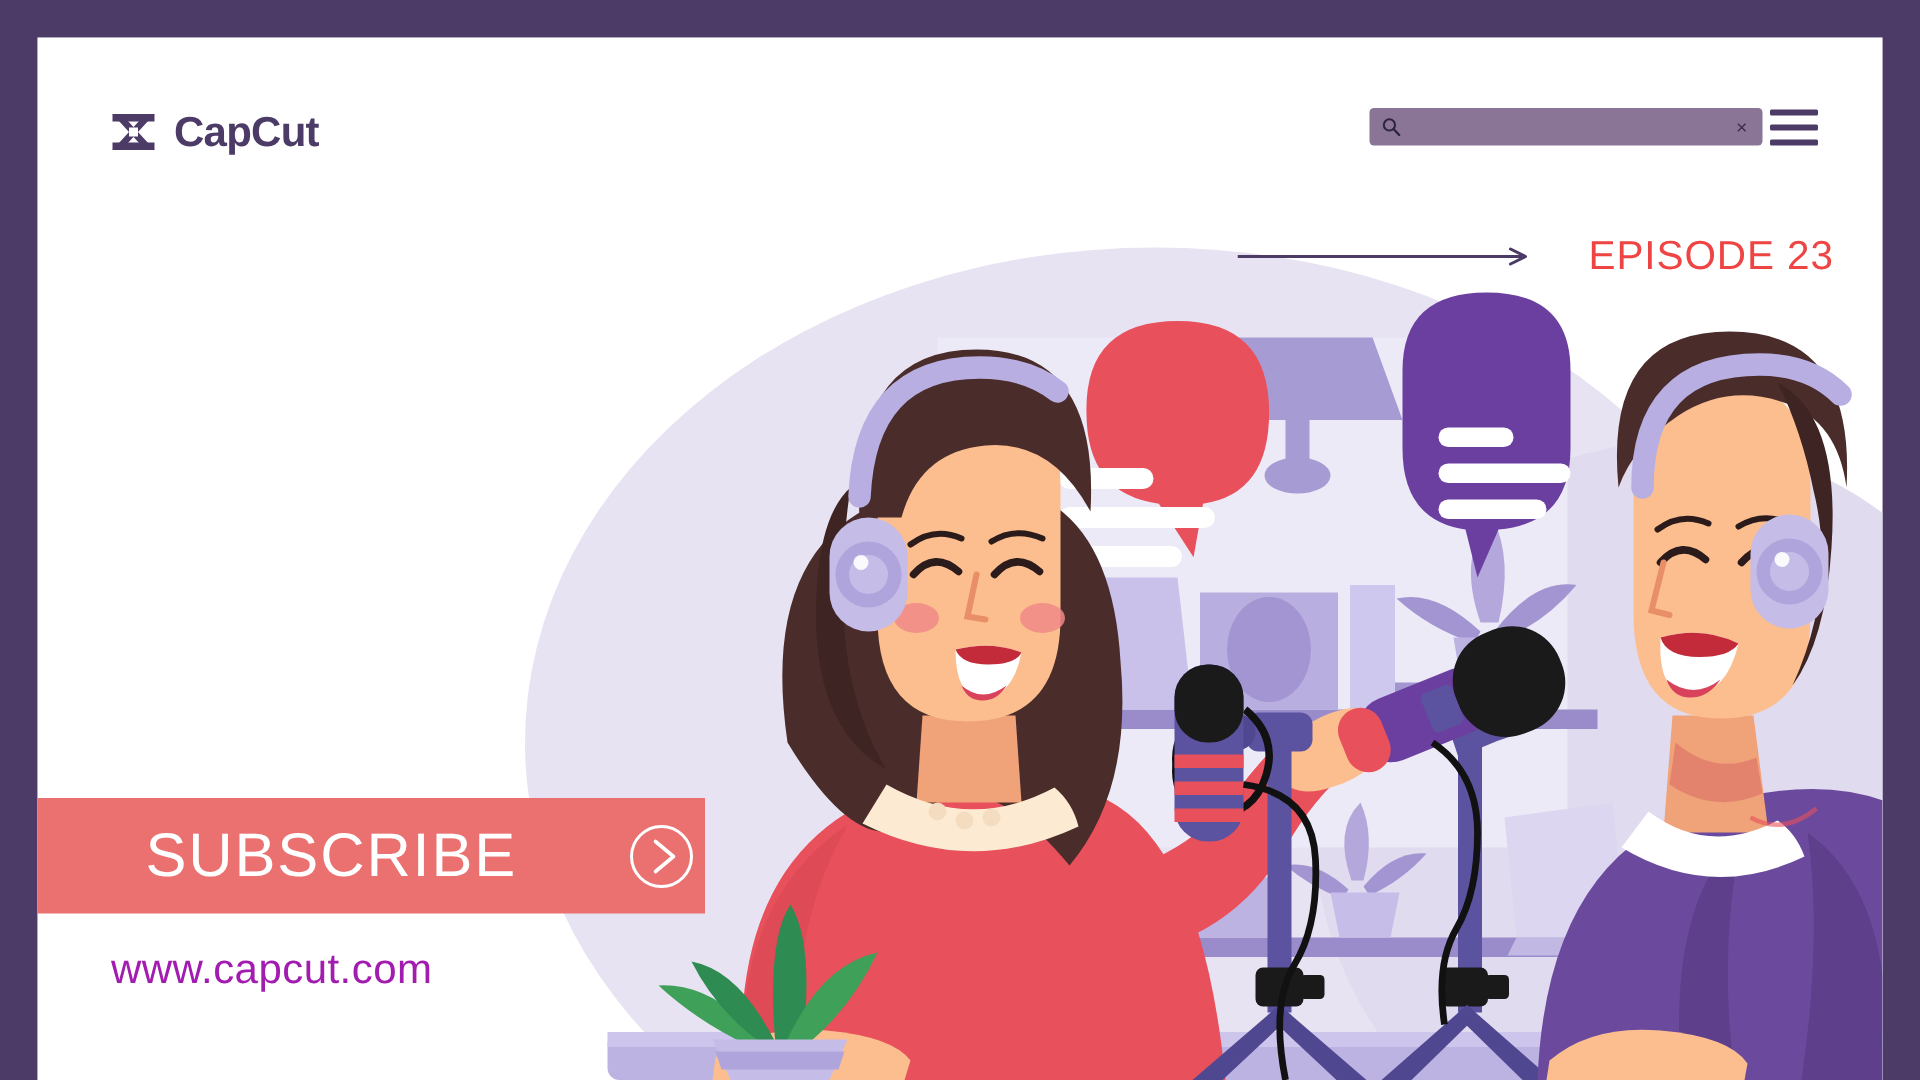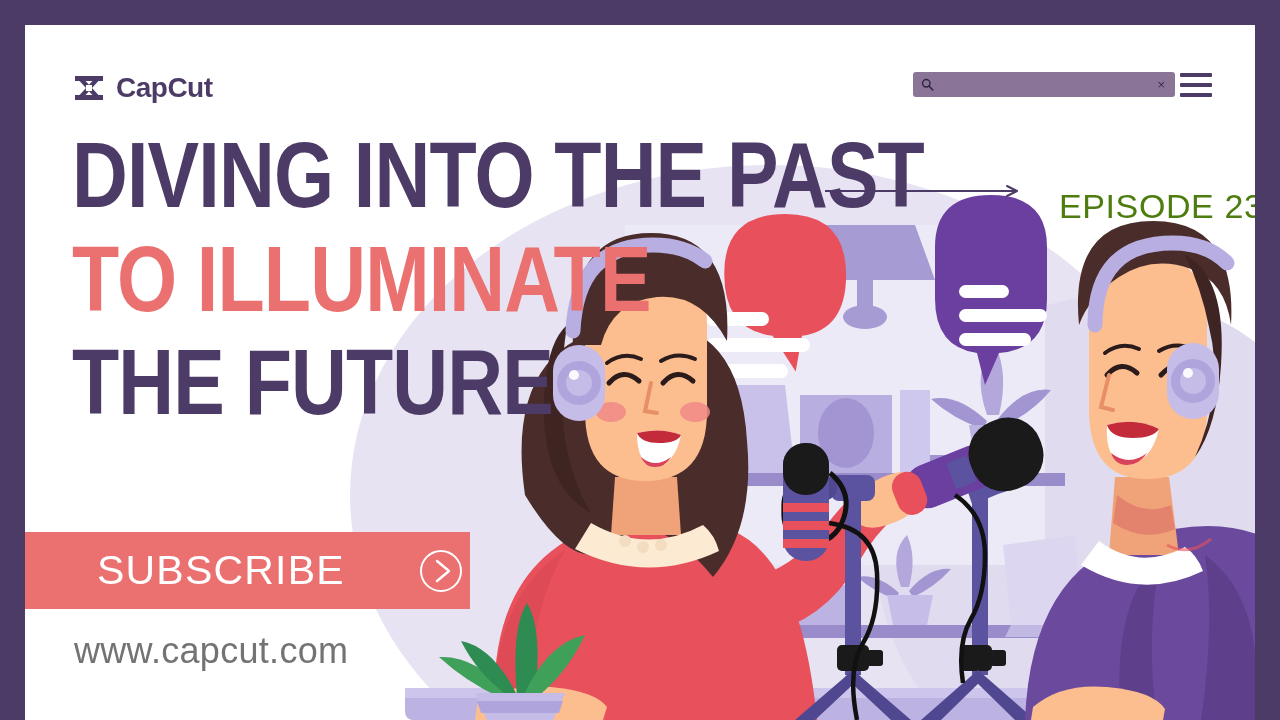--- a/index.html
+++ b/index.html
@@ -89,23 +89,22 @@
   .hl-2 { color:#EB7070; }
   .hl-3 { color:#4C3B67; }
 
   
   .episode-row {
     position:absolute; left:800px; top:130px; z-index:36;
     display:flex; align-items:center; gap:34px;
   }
   .ep-arrow { width:200px; height:14px; display:block; }
   .ep-text {
-    font-size:34px; color:#4d7c0f; letter-spacing:0.6px;
+    font-size:27px; color:#ef4444; letter-spacing:0.6px;
     white-space:nowrap;
-    margin-top:32px;
   }
 
   
   .subscribe {
     position:absolute; left:-25px; top:507px;
     width:470px; height:77px;
     background:#EB7070;
     display:flex; align-items:center;
     z-index:38;
     cursor:pointer;
@@ -114,21 +113,21 @@
   .sub-label {
     margin-left:97px;
     font-size:41px; color:#ffffff; letter-spacing:1.2px;
     white-space:nowrap;
   }
   .sub-arrow { margin-left:26px; width:46px; height:46px; display:block; }
 
   
   .site-url {
     position:absolute; left:49px; top:605px; z-index:38;
-    font-size:36px; color:#737373; letter-spacing:0.3px;
+    font-size:28px; color:#a21caf; letter-spacing:0.3px;
   }
 </style>
 </head>
 <body>
 
 <div id="stage">
   <div id="card">
 
     <svg id="illo" viewBox="0 0 1230 695" preserveAspectRatio="none">
       <defs>
@@ -361,25 +360,20 @@
       <input class="search-input" type="text" value="" style="">
       <span class="search-clear">×</span>
     </div>
 
     <div class="hamburger">
       <span></span>
       <span></span>
       <span></span>
     </div>
 
-    <div class="headline">
-      <span class="hl-line hl-1">DIVING INTO THE PAST</span>
-      <span class="hl-line hl-2">TO ILLUMINATE</span>
-      <span class="hl-line hl-3">THE FUTURE</span>
-    </div>
 
     <div class="episode-row">
       <svg class="ep-arrow" viewBox="0 0 200 14">
         <line x1="0" y1="7" x2="190" y2="7" stroke="#4C3B67" stroke-width="2"></line>
         <path d="M182 2 L192 7 L182 12" fill="none" stroke="#4C3B67" stroke-width="2" stroke-linecap="round" stroke-linejoin="round"></path>
       </svg>
       <span class="ep-text">EPISODE 23</span>
     </div>
 
     <div class="subscribe">

